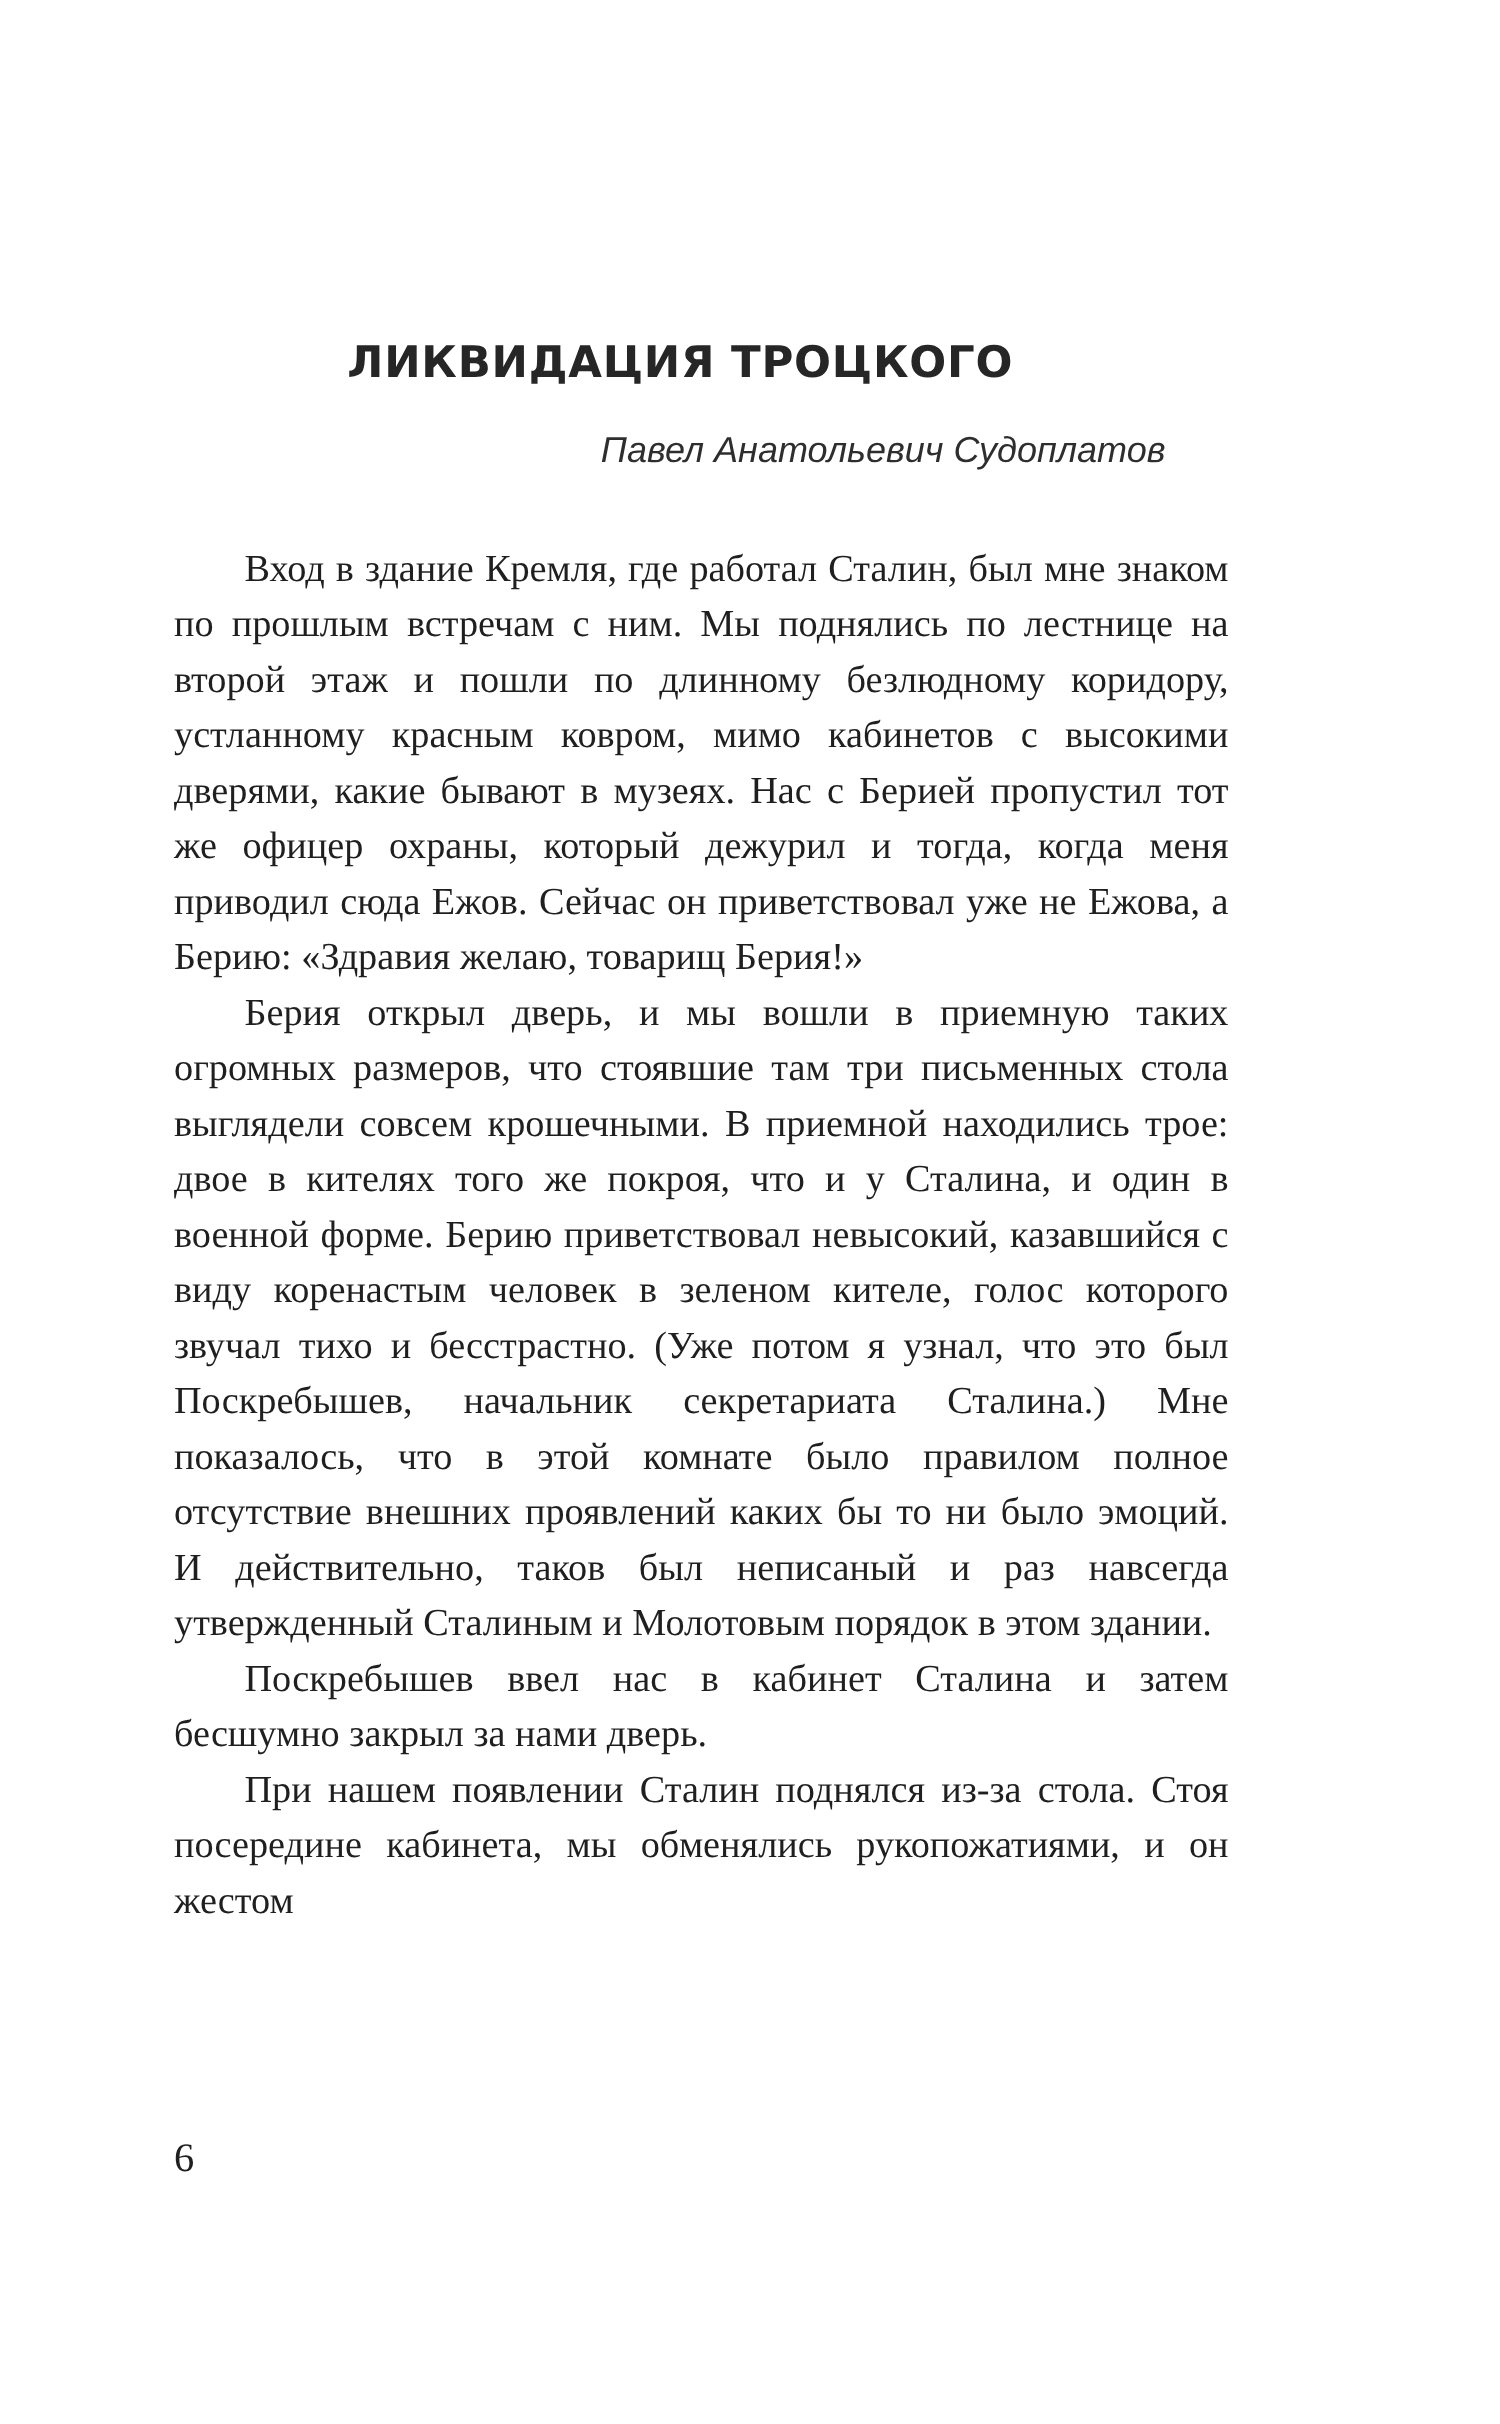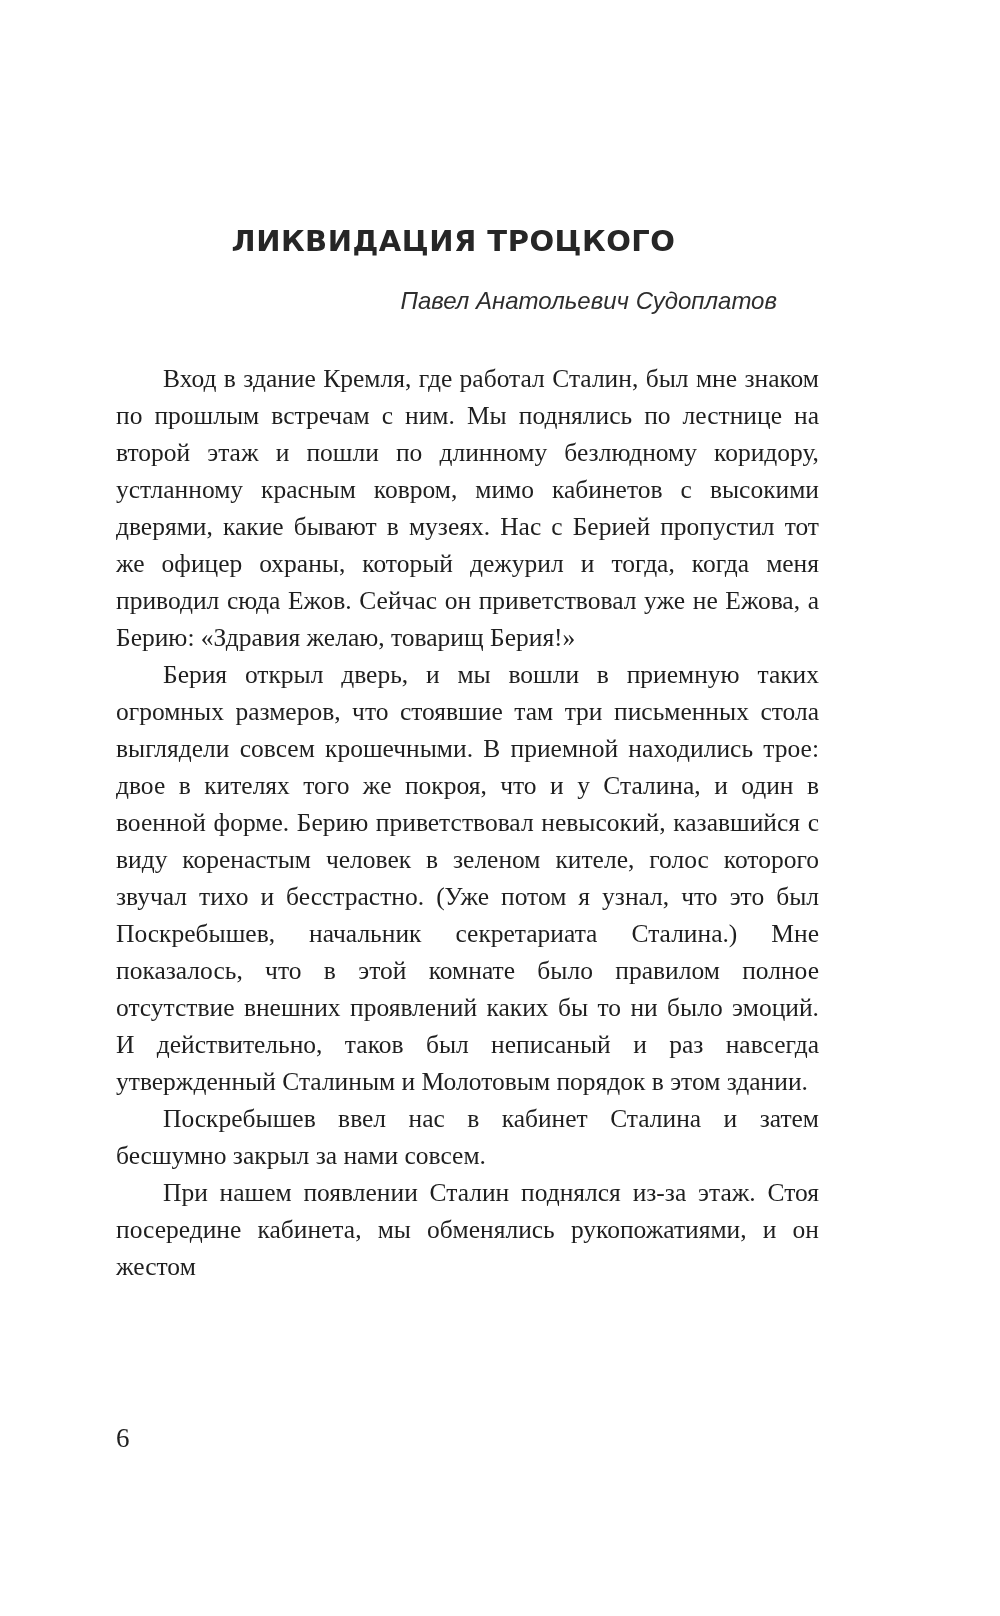--- a/index.html
+++ b/index.html
@@ -65,18 +65,18 @@
 <body>
 
 <div class="page">
   <h1 class="chapter-title">ЛИКВИДАЦИЯ ТРОЦКОГО</h1>
 
   <div class="author">Павел Анатольевич Судоплатов</div>
 
   <div class="body-text">
     <p>Вход в здание Кремля, где работал Сталин, был мне знаком по прошлым встречам с ним. Мы поднялись по лестнице на второй этаж и пошли по длинному безлюдному коридору, устланному красным ковром, мимо кабинетов с высокими дверями, какие бывают в музеях. Нас с Берией пропустил тот же офицер охраны, который дежурил и тогда, когда меня приводил сюда Ежов. Сейчас он приветствовал уже не Ежова, а Берию: «Здравия желаю, товарищ Берия!»</p>
     <p>Берия открыл дверь, и мы вошли в приемную таких огромных размеров, что стоявшие там три письменных стола выглядели совсем крошечными. В приемной находились трое: двое в кителях того же покроя, что и у Сталина, и один в военной форме. Берию приветствовал невысокий, казавшийся с виду коренастым человек в зеленом кителе, голос которого звучал тихо и бесстрастно. (Уже потом я узнал, что это был Поскребышев, начальник секретариата Сталина.) Мне показалось, что в этой комнате было правилом полное отсутствие внешних проявлений каких бы то ни было эмоций. И действительно, таков был неписаный и раз навсегда утвержденный Сталиным и Молотовым порядок в этом здании.</p>
-    <p>Поскребышев ввел нас в кабинет Сталина и затем бесшумно закрыл за нами совсем.</p>
-    <p>При нашем появлении Сталин поднялся из-за этаж. Стоя посередине кабинета, мы обменялись рукопожатиями, и он жестом</p>
+    <p>Поскребышев ввел нас в кабинет Сталина и затем бесшумно закрыл за нами дверь.</p>
+    <p>При нашем появлении Сталин поднялся из-за стола. Стоя посередине кабинета, мы обменялись рукопожатиями, и он жестом</p>
   </div>
 
   <div class="page-number">6</div>
 </div>
 
 </body></html>

